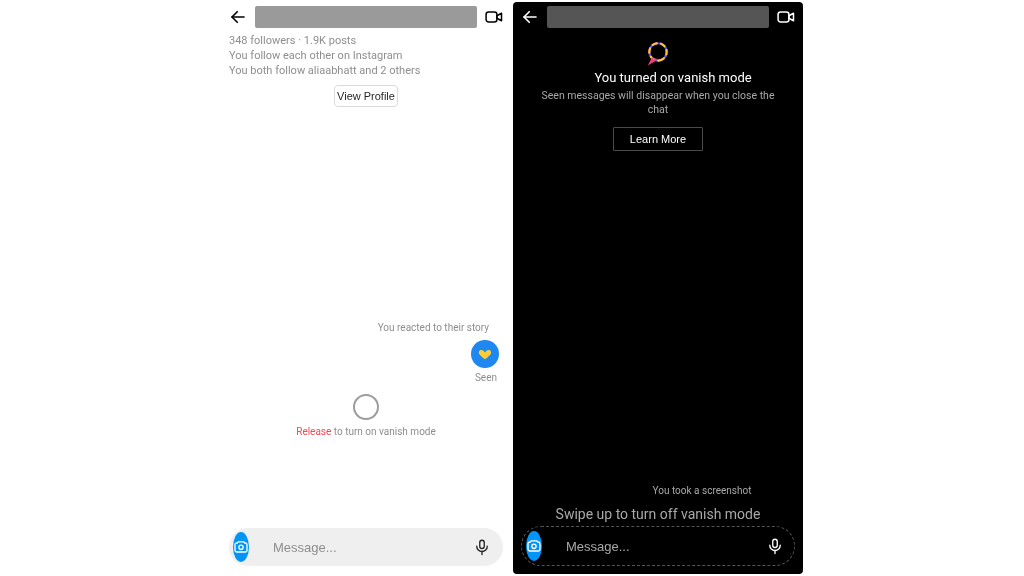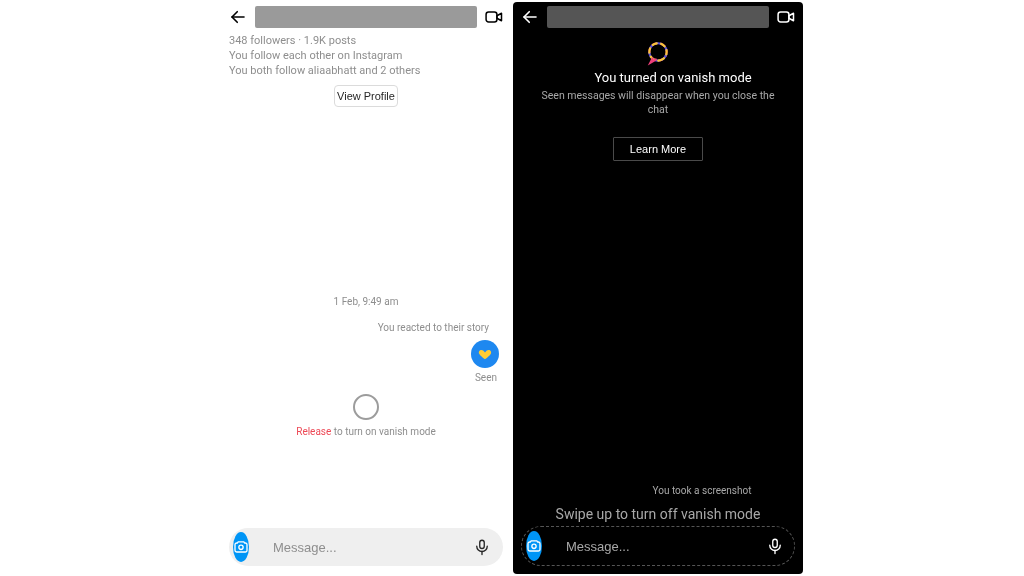--- a/index.html
+++ b/index.html
@@ -155,21 +155,21 @@
     margin-top: 4px;
     padding-left: 30px;
   }
   .vanish-sub {
     font-size: 10.5px;
     color: #a8a8a8;
     margin: 4px 18px 0 18px;
     line-height: 1.35;
   }
   .learn-more {
-    margin: 20px auto 0 auto;
+    margin: 10px auto 0 auto;
     display: inline-block;
     font-size: 11px;
     color: #ffffff;
     background: transparent;
     border: 1px solid #4a4a4a;
     border-radius: 1px;
     padding: 5px 16px;
     cursor: pointer;
   }
   .screenshot-line {
@@ -255,21 +255,20 @@
       </div>
 
       <div class="light-body">
         <div class="pinfo">
           <div>348 followers · 1.9K posts</div>
           <div>You follow each other on Instagram</div>
           <div>You both follow aliaabhatt and 2 others</div>
         </div>
         <button class="view-profile">View Profile</button>
 
-        <div class="timestamp">1 Feb, 9:49 am</div>
         <div class="react-line">You reacted to their story</div>
         <div class="react-bubble">
           <svg width="14" height="14" viewBox="0 0 24 24">
               <path fill="#ffcc33" d="M12 21s-7.5-4.9-10-9.3C.4 8.7 2.2 5 6 5c2.3 0 3.7 1.4 4.5 2.6l1.5 2 1.5-2C14.3 6.4 15.7 5 18 5c3.8 0 5.6 3.7 4 6.7C19.5 16.1 12 21 12 21z"></path>
             </svg>
         </div>
         <div class="seen">Seen</div>
 
         <div class="spinner"></div>
         <div class="release-line">

